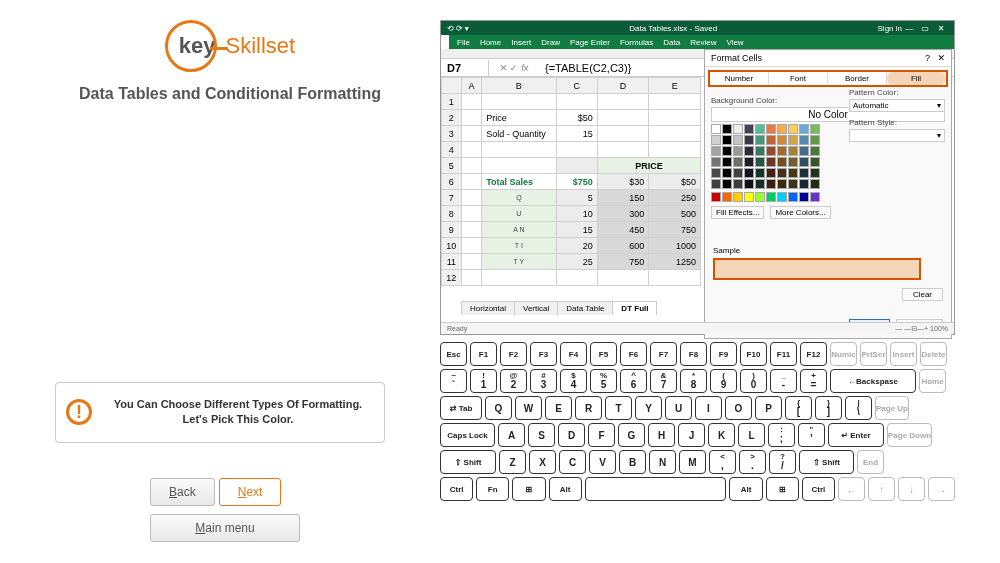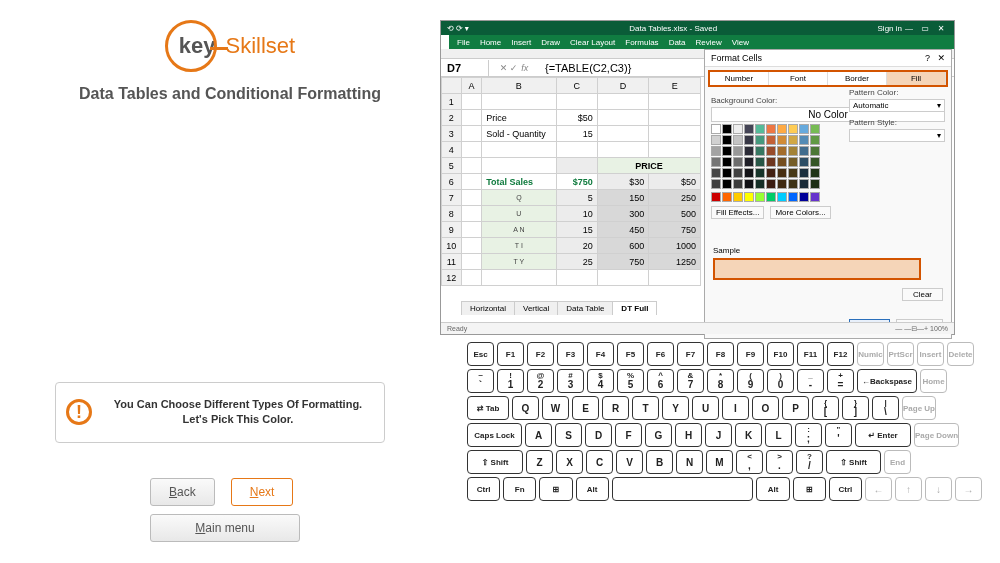--- a/index.html
+++ b/index.html
@@ -12,21 +12,21 @@
 .logo-circle { width: 52px; height: 52px; border: 3px solid #e67817; border-radius: 50%; position: relative; display: flex; align-items: center; justify-content: center; }
 .logo-circle::after { content: ""; position: absolute; right: -14px; top: 24px; width: 18px; height: 3px; background: #e67817; }
 .logo-key { font-size: 22px; font-weight: 600; color: #555; margin-left: -38px; }
 .logo-skill { font-size: 22px; font-weight: 400; color: #e67817; margin-left: 10px; }
 .title { text-align: center; font-size: 16px; font-weight: bold; color: #555; margin-top: 4px; line-height: 1.3; }
 
 .hint-box { position: absolute; top: 382px; left: 55px; width: 330px; border: 1px solid #ccc; border-radius: 4px; padding: 14px 12px 14px 48px; background: #fff; }
 .hint-icon { position: absolute; left: 10px; top: 50%; transform: translateY(-50%); width: 26px; height: 26px; border: 3px solid #e67817; border-radius: 50%; display: flex; align-items: center; justify-content: center; color: #e67817; font-weight: bold; font-size: 18px; }
 .hint-text { font-size: 11px; font-weight: bold; text-align: center; color: #333; line-height: 1.4; }
 
-.nav-btns { position: absolute; top: 478px; left: 150px; display: flex; gap: 16px; }
+.nav-btns { position: absolute; top: 478px; left: 150px; display: flex; gap: 4px; }
 .nav-btn { padding: 6px 18px; font-size: 12px; border-radius: 3px; cursor: pointer; background: linear-gradient(#fafafa,#e8e8e8); border: 1px solid #bbb; color: #555; }
 .nav-btn.next { border: 1px solid #e67817; color: #e67817; background: #fff; }
 .nav-btn u { text-decoration: underline; }
 .menu-btn { position: absolute; top: 514px; left: 150px; width: 150px; padding: 6px; font-size: 12px; border-radius: 3px; border: 1px solid #bbb; background: linear-gradient(#fafafa,#e8e8e8); color: #555; text-align: center; }
 
 
 .excel { position: absolute; left: 440px; top: 20px; width: 515px; height: 315px; border: 1px solid #999; background: #fff; font-size: 9px; }
 .titlebar { height: 14px; background: #0a5c38; color: #fff; display: flex; align-items: center; padding: 0 6px; font-size: 8px; }
 .titlebar .center { flex: 1; text-align: center; }
 .titlebar .right { display: flex; gap: 2px; }
@@ -54,48 +54,48 @@
 
 .sheet-tabs { position: absolute; bottom: 0; left: 20px; display: flex; font-size: 8px; }
 .stab { padding: 2px 8px; border: 1px solid #ccc; border-bottom: none; background: #f0f0f0; margin-right: -1px; }
 .stab.active { background: #fff; font-weight: bold; }
 
 
 .dialog { position: absolute; right: 2px; top: 28px; width: 248px; height: 290px; background: #f9f9f9; border: 1px solid #aaa; font-size: 9px; }
 .dlg-title { display: flex; justify-content: space-between; padding: 3px 6px; border-bottom: 1px solid #ddd; background: #fff; }
 .dlg-tabs { display: flex; border: 2px solid #d35400; margin: 3px; }
 .dlg-tab { flex: 1; text-align: center; padding: 2px; font-size: 8px; background: #fff; border-right: 1px solid #ddd; }
-.dlg-tab.active { background: #f5d5b8; }
+.dlg-tab.active { background: #f5d5b8; border-radius: 6px; }
 .dlg-body { padding: 4px 6px; }
 .dlg-label { font-size: 8px; color: #444; margin: 2px 0; }
 .nocolor-row { border: 1px solid #ccc; padding: 1px 4px; font-size: 10px; text-align: center; background: #fff; margin-bottom: 2px; }
 .palette { display: grid; grid-template-columns: repeat(10, 10px); gap: 1px; margin-bottom: 3px; }
 .sw { width: 10px; height: 10px; border: 1px solid #aaa; }
 .palette2 { display: grid; grid-template-columns: repeat(10, 10px); gap: 1px; }
 .pal-btns { display: flex; gap: 6px; margin-top: 4px; font-size: 8px; }
 .pal-btn { border: 1px solid #ccc; background: #fafafa; padding: 1px 4px; }
 .right-col { position: absolute; right: 6px; top: 36px; width: 96px; font-size: 8px; }
 .combo { border: 1px solid #ccc; background: #fff; padding: 1px 3px; margin-bottom: 6px; display: flex; justify-content: space-between; }
 .sample-lbl { position: absolute; left: 8px; top: 196px; font-size: 8px; }
 .sample-box { position: absolute; left: 8px; top: 208px; width: 208px; height: 22px; background: #f5d5b8; border: 2px solid #d35400; }
 .clear-btn { position: absolute; right: 8px; top: 238px; border: 1px solid #ccc; background: #fafafa; padding: 1px 10px; font-size: 8px; }
 .dlg-foot { position: absolute; bottom: 6px; right: 8px; display: flex; gap: 6px; }
 .ok-btn { border: 1px solid #2a6fbb; background: #e8f0fb; padding: 1px 14px; font-size: 8px; }
 .cancel-btn { border: 1px solid #ccc; background: #fafafa; padding: 1px 10px; font-size: 8px; }
 .statusbar { position:absolute; bottom:0; left:0; right:0; height:12px; background:#f4f4f4; border-top:1px solid #ccc; font-size:7px; padding:0 6px; color:#666; display:flex; align-items:center; justify-content:space-between;}
 
 
-.keyboard { position: absolute; left: 440px; top: 342px; width: 515px; margin-left: 27px; }
+.keyboard { position: absolute; left: 440px; top: 342px; width: 515px; }
 .krow { display: flex; gap: 3px; margin-bottom: 3px; }
 .key { border: 1.5px solid #333; border-radius: 4px; background: #fff; font-size: 10px; font-weight: bold; display: flex; align-items: center; justify-content: center; height: 24px; min-width: 27px; color: #222; }
 .key.small { font-size: 8px; }
 .key.gray { color: #aaa; border-color: #bbb; }
 .key .top { font-size: 8px; line-height: 1; }
 .dual { flex-direction: column; line-height: 1; }
-.w35{width:35px}.w42{width:42px}.w55{width:55px}.w60{width:56px}.w65{width:60px}.w150{width:150px}
+.w35{width:35px}.w42{width:42px}.w55{width:55px}.w60{width:56px}.w65{width:86px}.w150{width:150px}
 </style>
 </head>
 <body>
 
 <div class="left-panel">
   <div class="logo">
     <span class="logo-wrap">
       <span class="logo-circle"></span>
       <span class="logo-key">key</span>
       <span class="logo-skill">Skillset</span>
@@ -127,21 +127,21 @@
       <span class="winbtn">—</span>
       <span class="winbtn">▭</span>
       <span class="winbtn">✕</span>
     </span>
   </div>
   <div class="ribbon-tabs">
     <span>File</span>
     <span>Home</span>
     <span>Insert</span>
     <span>Draw</span>
-    <span>Clear Layout</span>
+    <span>Page Enter</span>
     <span>Formulas</span>
     <span>Data</span>
     <span>Review</span>
     <span>View</span>
   </div>
   <div class="ribbon-strip"></div>
   <div class="namebox-row">
     <div class="namebox">D7</div>
     <div class="fx-icons">✕ ✓ <i>fx</i></div>
     <div class="formula">{=TABLE(C2,C3)}</div>

